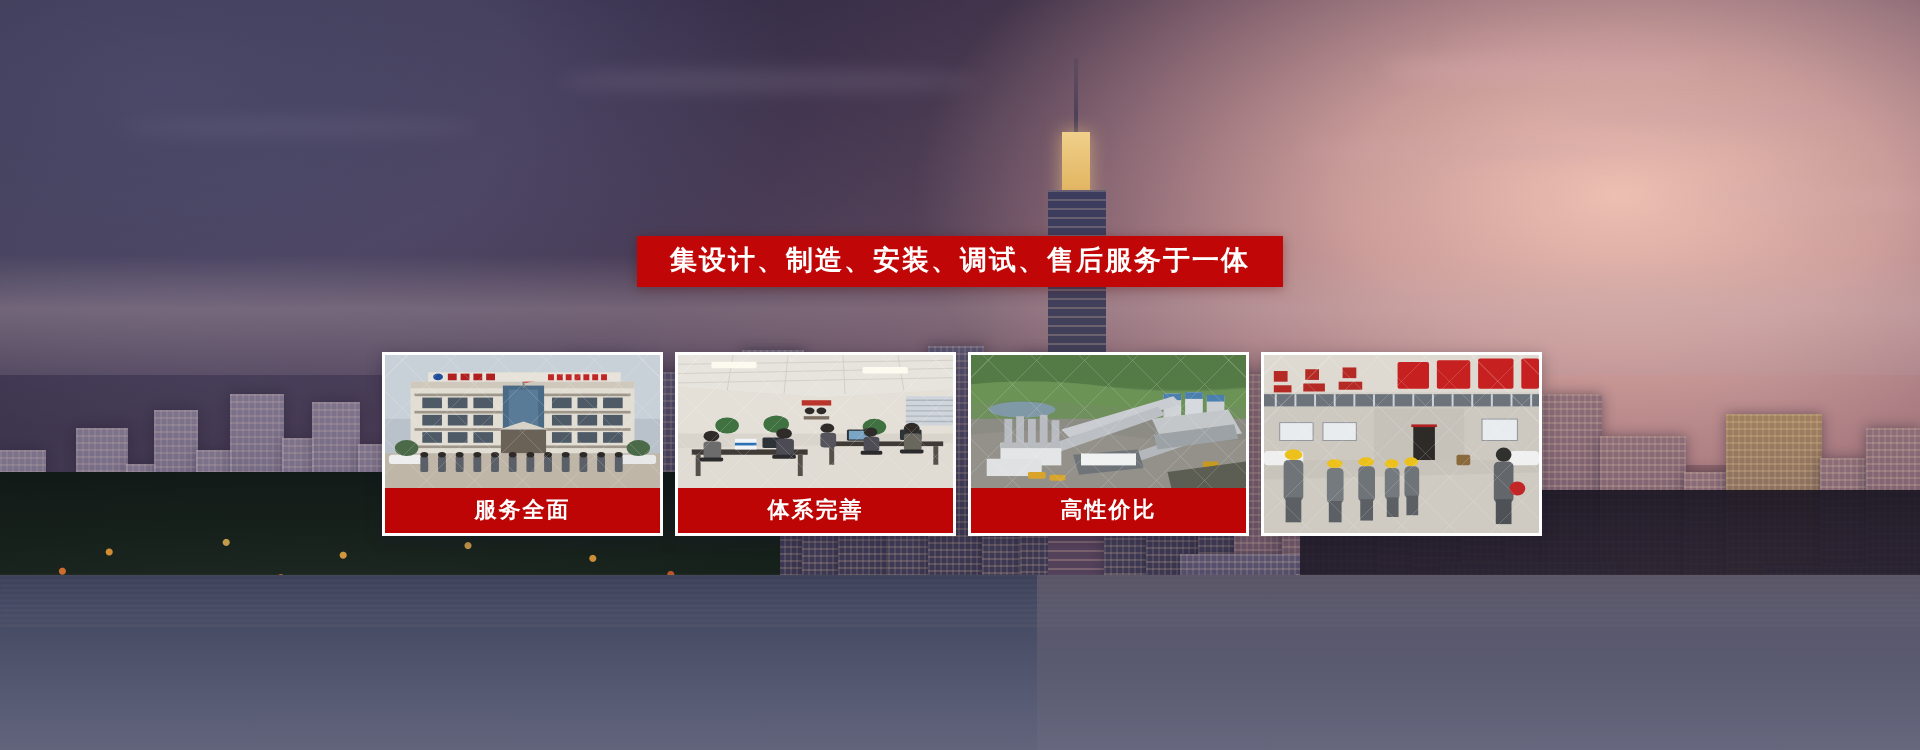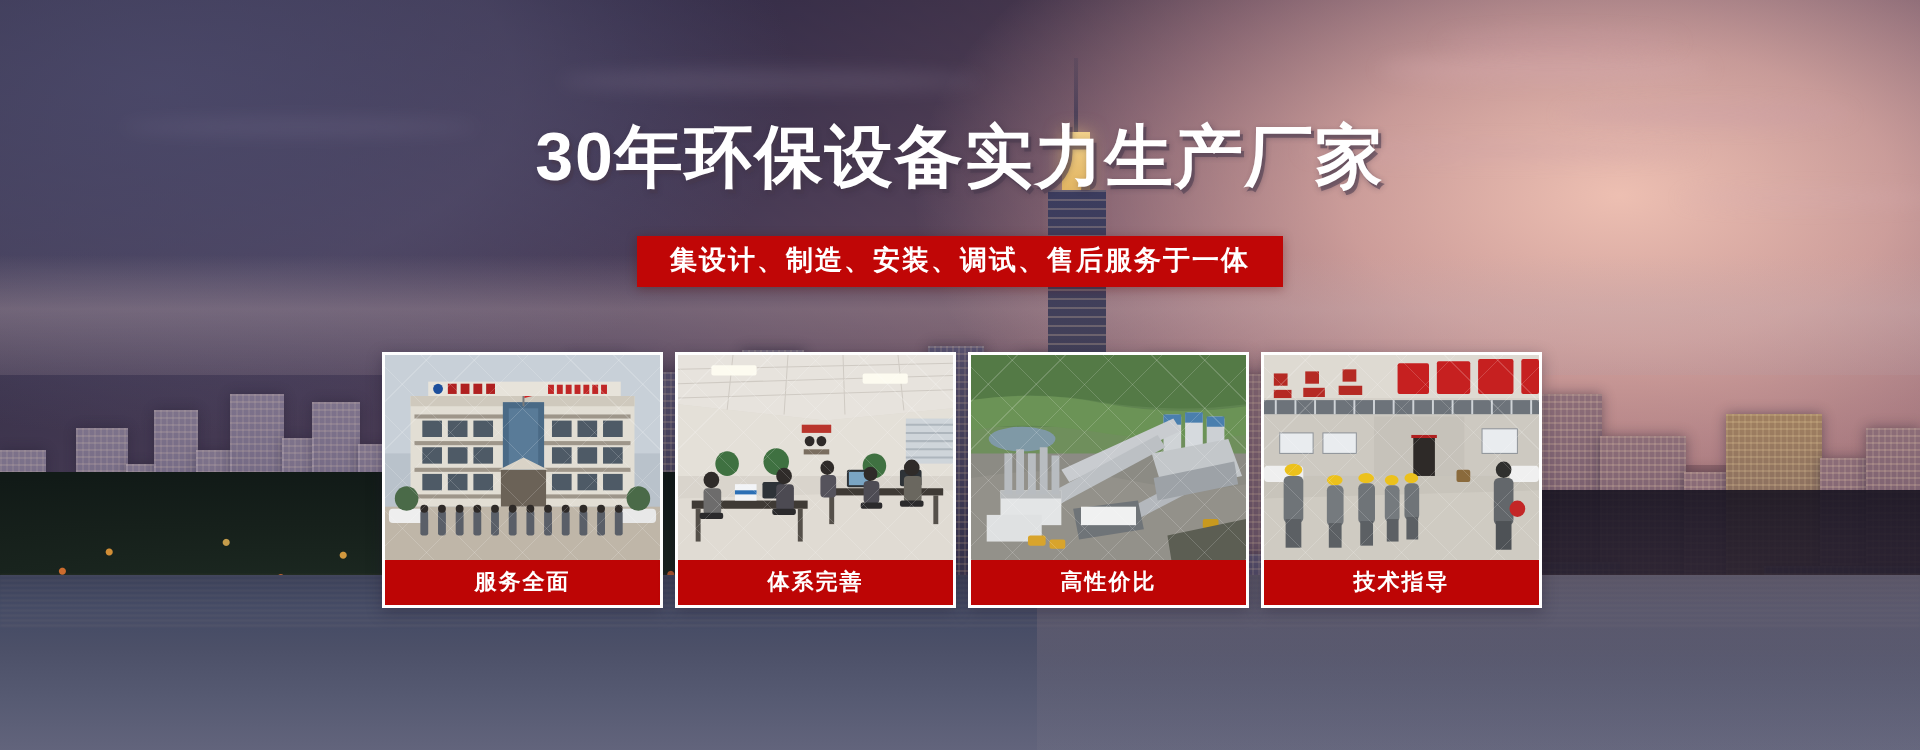--- a/index.html
+++ b/index.html
@@ -189,21 +189,21 @@
     letter-spacing:2px;
     padding:11px 33px 13px;
     line-height:1;
     box-shadow:0 2px 10px rgba(90,10,10,.35);
   }
 
   
   .cards {
     position:absolute;
     left:382px; top:352px;
-    width:1160px; height:256px;
+    width:1160px; height:184px;
     display:flex;
     gap:12px;
     z-index:20;
   }
   .card {
     flex:1 1 0;
     display:flex;
     flex-direction:column;
     border:3px solid #ffffff;
     background:#ffffff;
@@ -315,23 +315,20 @@
     <div class="bld" style="left:1612px; width:160px; height:172px; opacity:.95;"></div>
     <div class="bld" style="left:1764px; width:156px; height:184px; opacity:.95;"></div>
   </div>
 
   <div class="trees"></div>
   <div class="trees-r"></div>
 
   <div class="river"></div>
   <div class="river-right"></div>
 
-  <div class="headline-wrap">
-    <div class="headline">30年环保设备实力生产厂家</div>
-  </div>
 
   <div class="subtitle-wrap">
     <div class="subtitle">集设计、制造、安装、调试、售后服务于一体</div>
   </div>
 
   <div class="cards">
 
     <div class="card">
       <div class="card-photo">
         <svg viewBox="0 0 280 200" preserveAspectRatio="none">
@@ -650,17 +647,16 @@
           </g>
 
           <circle cx="244" cy="112" r="8" fill="#30302e"></circle>
           <rect x="234" y="120" width="20" height="46" rx="5" fill="#63676b"></rect>
           <rect x="236" y="162" width="16" height="28" fill="#4e5256"></rect>
           <circle cx="258" cy="150" r="8" fill="#c32626"></circle>
 
           <rect x="196" y="112" width="14" height="12" rx="2" fill="#8a6a3c"></rect>
         </svg>
       </div>
-      <div class="card-label">技术指导</div>
     </div>
 
   </div>
 </div>
 
 </body></html>

